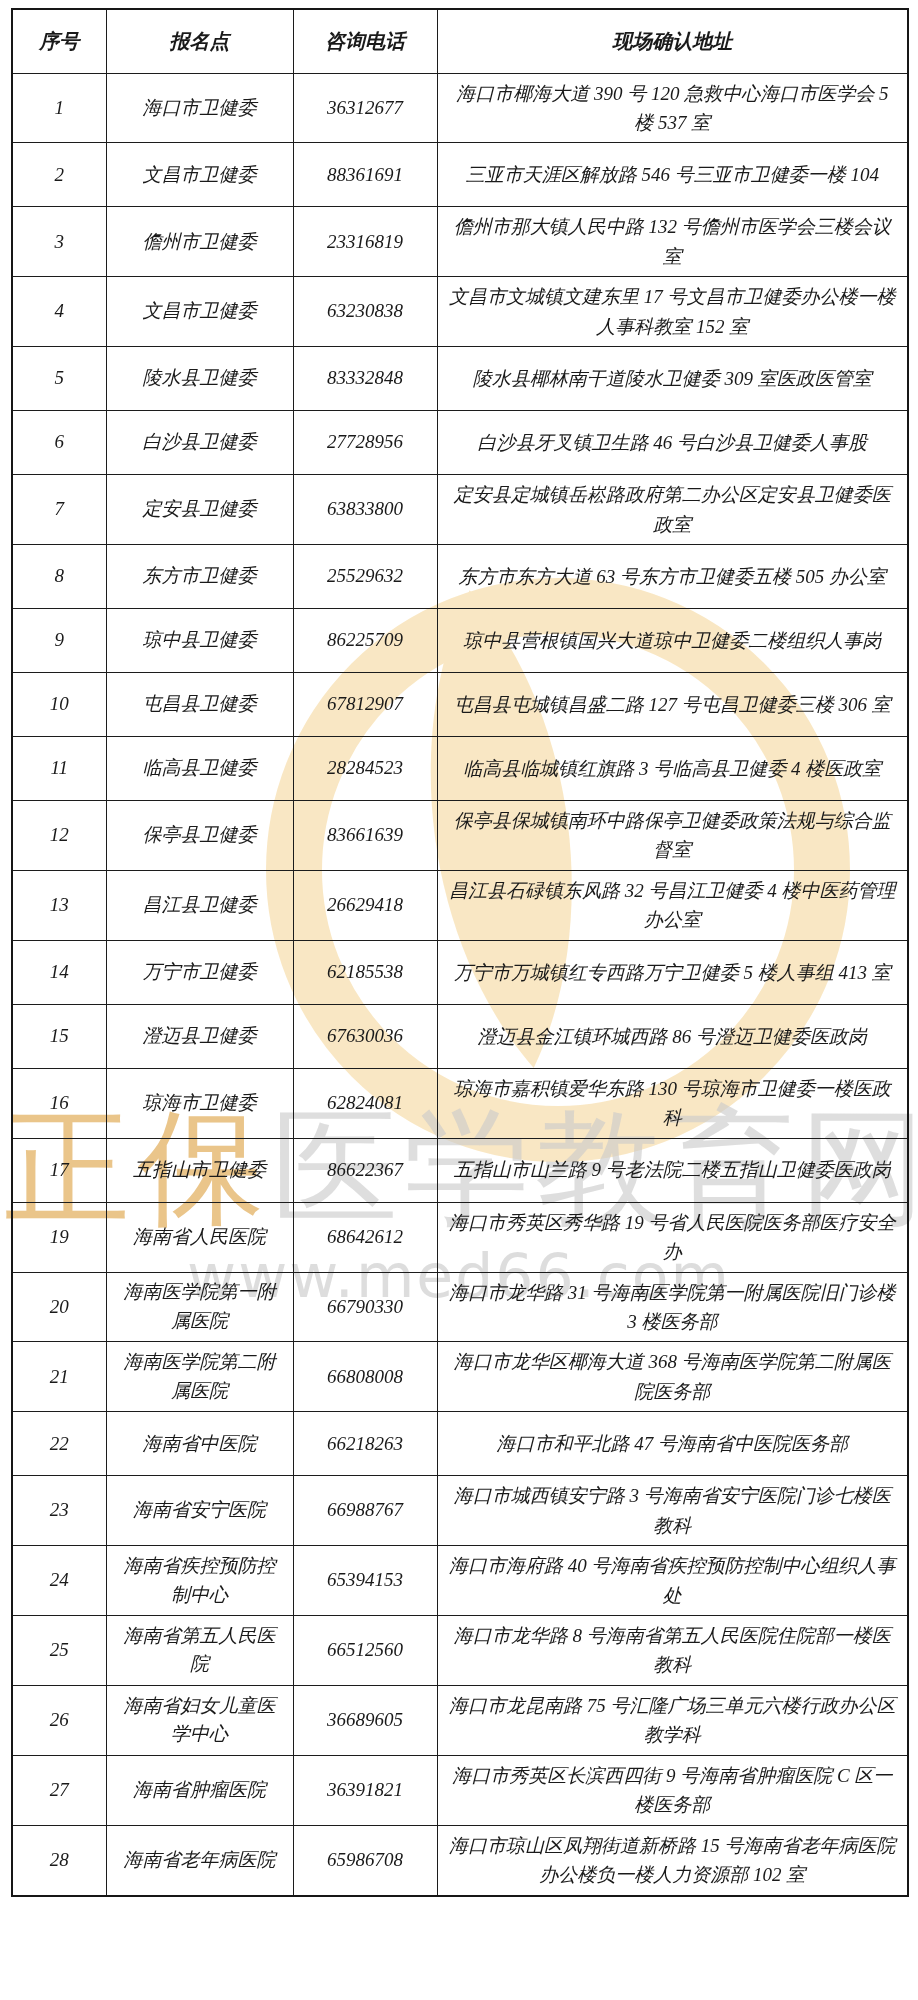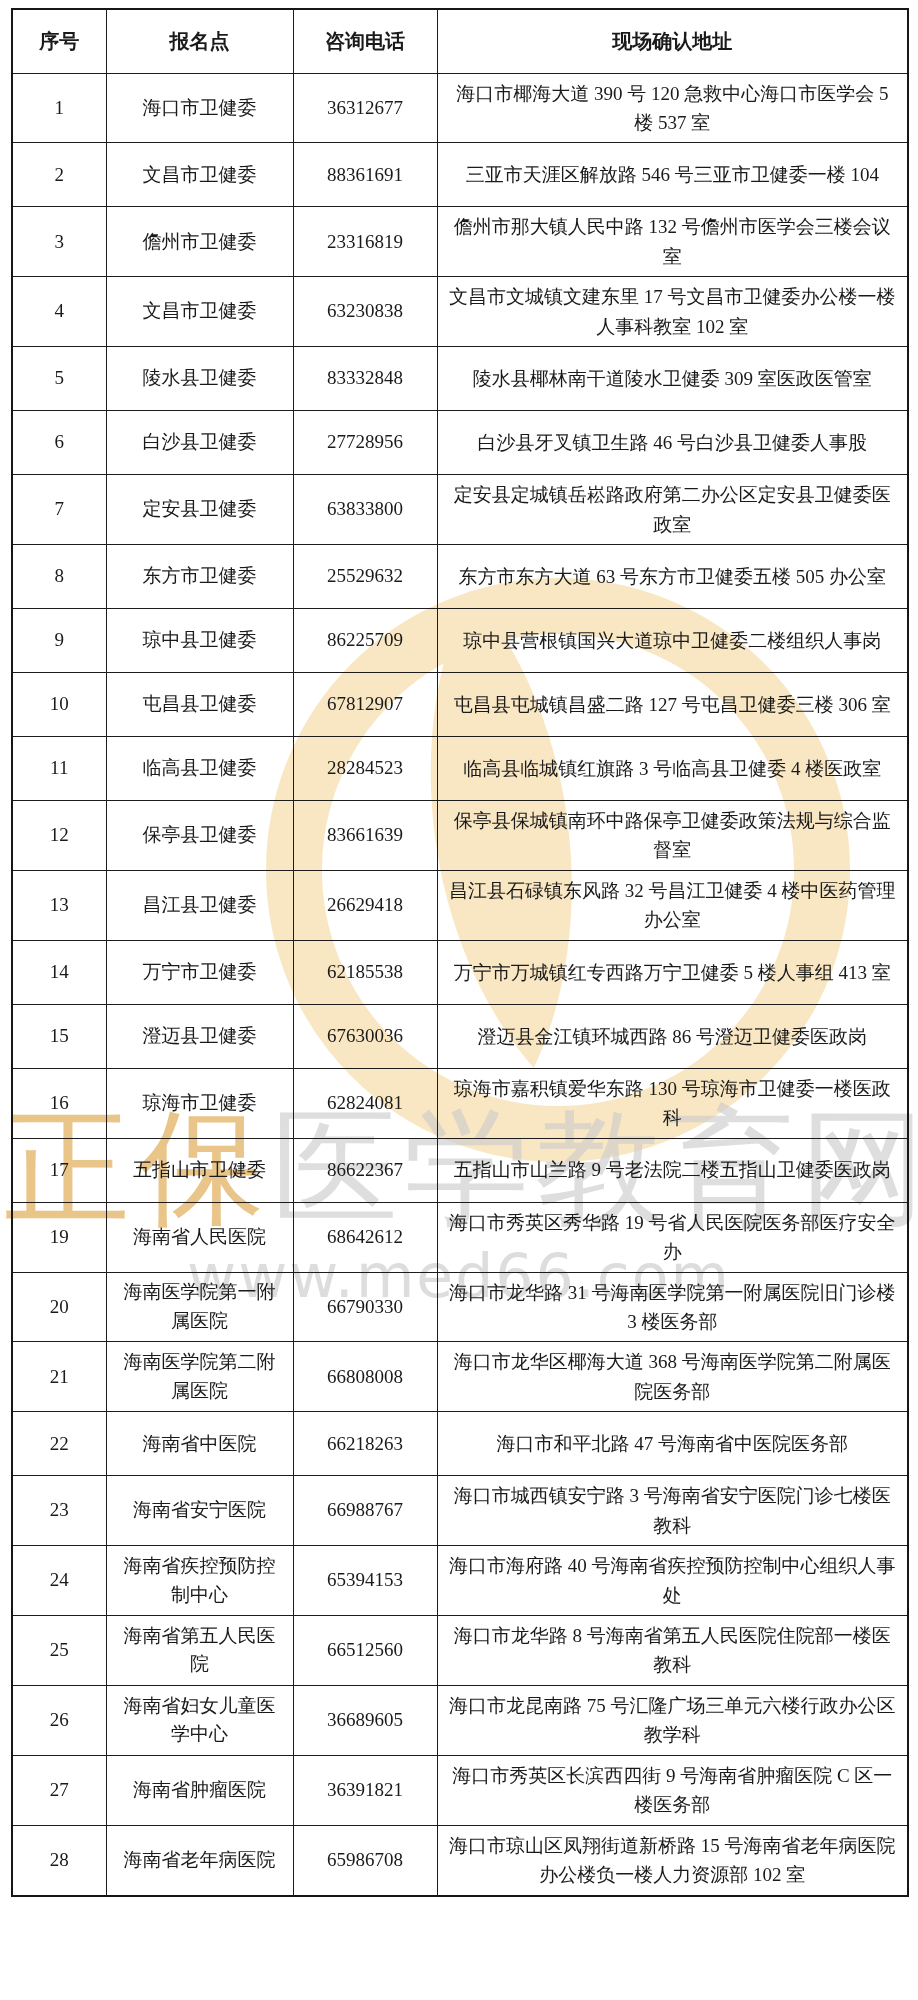--- a/index.html
+++ b/index.html
@@ -36,21 +36,21 @@
     table-layout:fixed;
   }
   table.confirm th,table.confirm td{
     border:1.5px solid #1c1c1c;
     padding:5px 8px;
     font-size:19px;
     vertical-align:middle;
     background:transparent;
     word-break:break-all;
   }
-  table.confirm{border:2.5px solid #161616;}
+  table.confirm{border:2.5px solid #161616;font-style:italic;}
   table.confirm thead tr{height:64px;}
   table.confirm tbody tr{height:64px;}
   table.confirm th{font-weight:bold;font-size:20px;text-align:center;}
   td.c-no,td.c-site,td.c-phone{text-align:center;line-height:1.5;}
   td.c-addr{text-align:center;line-height:1.55;padding-left:11px;padding-right:9px;}
 </style>
 </head>
 <body>
 
 <div class="page">
@@ -100,21 +100,21 @@
         <tr>
           <td class="c-no">3</td>
           <td class="c-site">儋州市卫健委</td>
           <td class="c-phone">23316819</td>
           <td class="c-addr">儋州市那大镇人民中路 132 号儋州市医学会三楼会议室</td>
         </tr>
         <tr>
           <td class="c-no">4</td>
           <td class="c-site">文昌市卫健委</td>
           <td class="c-phone">63230838</td>
-          <td class="c-addr">文昌市文城镇文建东里 17 号文昌市卫健委办公楼一楼人事科教室 102 室</td>
+          <td class="c-addr">文昌市文城镇文建东里 17 号文昌市卫健委办公楼一楼人事科教室 152 室</td>
         </tr>
         <tr>
           <td class="c-no">5</td>
           <td class="c-site">陵水县卫健委</td>
           <td class="c-phone">83332848</td>
           <td class="c-addr">陵水县椰林南干道陵水卫健委 309 室医政医管室</td>
         </tr>
         <tr>
           <td class="c-no">6</td>
           <td class="c-site">白沙县卫健委</td>

